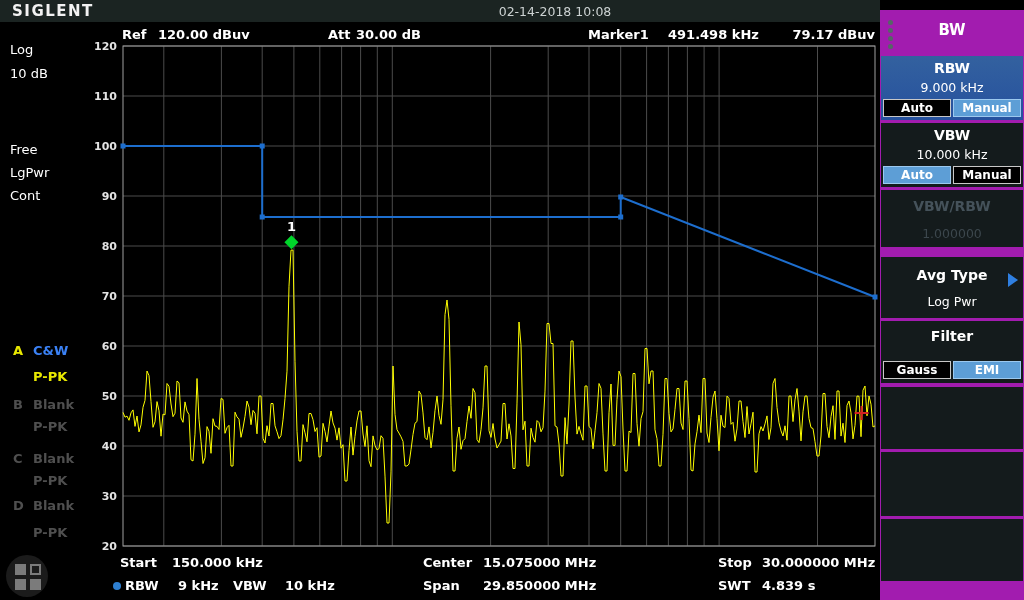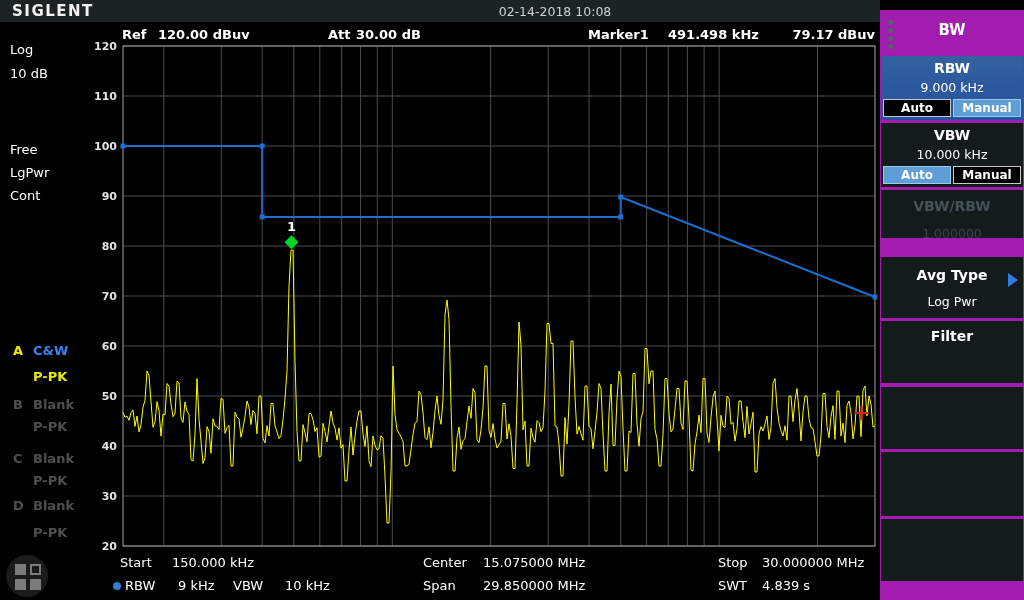--- a/index.html
+++ b/index.html
@@ -9,21 +9,21 @@
   
   .topbar{position:absolute;left:0;top:0;width:880px;height:22px;background:#1b2422;}
   .brand{position:absolute;left:12px;top:2px;font-size:15px;font-weight:bold;letter-spacing:1.5px;color:#f2f2f2;}
   .datetime{position:absolute;left:512px;top:4px;transform:translateX(-50%);font-size:12.5px;color:#ccd2d2;margin-left:43px;}
   
   .hdr{font-size:13px;font-weight:bold;color:#fff;top:27px;}
   
   .lbl{font-size:13px;color:#fff;left:10px;}
   .trl{font-size:13px;font-weight:bold;}
   
-  .bb{font-size:13px;font-weight:normal;color:#fff;}
+  .bb{font-size:13px;font-weight:bold;color:#fff;}
   .bluedot{position:absolute;left:113px;top:582px;width:8px;height:8px;border-radius:50%;background:#2e7fd0;}
   
   .dicon{position:absolute;left:6px;top:555px;width:42px;height:42px;border-radius:50%;background:#1b1b1b;}
   .sq{position:absolute;width:11px;height:11px;background:#7b7b7b;}
   .sq.hollow{background:transparent;border:2px solid #7b7b7b;width:7px;height:7px;}
   
   .menu{position:absolute;left:880px;top:10px;width:144px;height:600px;background:#a21caf;}
   .mtitle{position:absolute;left:0;top:11px;width:144px;text-align:center;font-size:15px;font-weight:bold;}
   .dot{position:absolute;left:8px;width:5px;height:5px;border-radius:50%;background:#566;}
   .panel{position:absolute;left:1px;width:142px;background:#141b1c;}
@@ -177,33 +177,37 @@
 
     <div class="panel" style="top:113px;height:64px">
       <div class="ptitle">VBW</div>
       <div class="pvalue">10.000 kHz</div>
       <div class="toggle">
         <div class="tcell on">Auto</div>
         <div class="tcell off">Manual</div>
       </div>
     </div>
 
-    <div class="panel dis" style="top:180px;height:48px">
+    <div class="panel dis" style="top:180px;height:57px">
       <div class="ptitle">VBW/RBW</div>
       <div class="pvalue">1.000000</div>
     </div>
 
     <div class="panel" style="top:247px;height:61px">
       <div class="ptitle" style="top:10px">Avg Type</div>
       <div class="arrow"></div>
       <div class="pvalue" style="top:37px">Log Pwr</div>
     </div>
 
     <div class="panel" style="top:311px;height:62px">
       <div class="ptitle" style="top:7px">Filter</div>
+      <div class="toggle" style="bottom:4px">
+        <div class="tcell off">Gauss</div>
+        <div class="tcell on">EMI</div>
+      </div>
     </div>
 
     <div class="panel" style="top:377px;height:62px"></div>
     <div class="panel" style="top:442px;height:64px"></div>
     <div class="panel" style="top:509px;height:62px"></div>
 
   </div>
 </div>
 
 </body></html>

